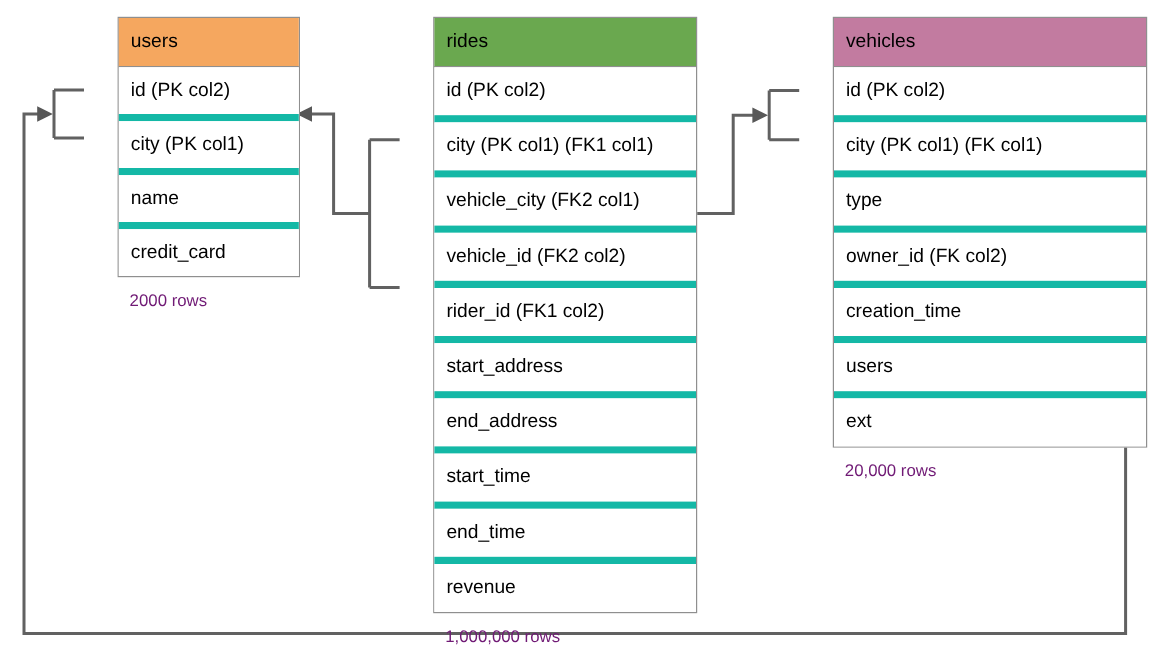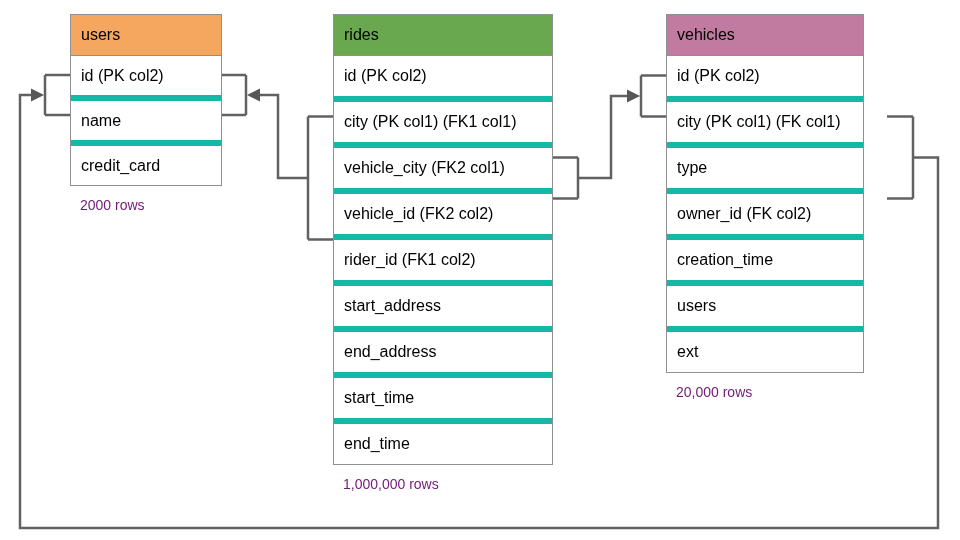--- a/index.html
+++ b/index.html
@@ -3,21 +3,21 @@
 <meta charset="utf-8">
 <style>
   html,body{margin:0;padding:0;background:#ffffff;}
   .canvas{
     position:relative;width:960px;height:540px;background:#ffffff;overflow:hidden;
     font-family:"Liberation Sans",sans-serif;color:#000;
   }
   .connectors{position:absolute;left:0;top:0;width:960px;height:540px;}
   .conn{fill:none;stroke:#616161;stroke-width:2.5;}
   .arrow{fill:#575757;stroke:none;}
-  .tbl{position:absolute;}
+  .tbl{position:absolute;margin-left:28px;}
   .tbl-box{border:1px solid #8f8f8f;background:#fff;box-sizing:content-box;}
   .thead{
     height:40px;line-height:40px;padding:0 0 0 10px;
     border-bottom:1px solid #8f8f8f;font-size:16px;color:#000;
     white-space:nowrap;overflow:hidden;
   }
   .trow{
     height:40px;line-height:40px;padding:0 0 0 10px;
     border-bottom:6px solid #14b8a6;font-size:16px;background:#fff;
     white-space:nowrap;overflow:hidden;
@@ -49,43 +49,45 @@
       <path class="conn" d="M887,116.5 H913 M887,198.5 H913 M913,116.5 V198.5 M913,157.5 H938 V528 H20 V95 H40"></path>
       <path class="conn" d="M70,75 H45 M70,115 H45 M45,75 V115"></path>
       <polygon class="arrow" points="44,95 31,88.5 31,101.5"></polygon>
     </g>
   </svg>
 
   <div class="tbl t-users" style="left:70px;top:14px;width:152px;">
     <div class="tbl-box">
       <div class="thead" style="background-color: rgb(245, 167, 95);">users</div>
       <div class="trow">id (PK col2)</div>
+      <div class="trow">city (PK col1)</div>
       <div class="trow">name</div>
       <div class="trow">credit_card</div>
     </div>
     <div class="rowcount">2000 rows</div>
   </div>
 
   <div class="tbl t-rides" style="left:333px;top:14px;width:220px;">
     <div class="tbl-box">
       <div class="thead" style="background-color: rgb(106, 168, 79);">rides</div>
       <div class="trow">id (PK col2)</div>
       <div class="trow">city (PK col1) (FK1 col1)</div>
       <div class="trow">vehicle_city (FK2 col1)</div>
       <div class="trow">vehicle_id (FK2 col2)</div>
       <div class="trow">rider_id (FK1 col2)</div>
       <div class="trow">start_address</div>
       <div class="trow">end_address</div>
       <div class="trow">start_time</div>
       <div class="trow">end_time</div>
+      <div class="trow">revenue</div>
     </div>
     <div class="rowcount">1,000,000 rows</div>
   </div>
 
-  <div class="tbl t-vehicles" style="left:666px;top:14px;width:198px;">
+  <div class="tbl t-vehicles" style="left:666px;top:14px;width:262px;">
     <div class="tbl-box">
       <div class="thead" style="background-color: rgb(194, 123, 160);">vehicles</div>
       <div class="trow">id (PK col2)</div>
       <div class="trow">city (PK col1) (FK col1)</div>
       <div class="trow">type</div>
       <div class="trow">owner_id (FK col2)</div>
       <div class="trow">creation_time</div>
       <div class="trow">users</div>
       <div class="trow">ext</div>
     </div>

